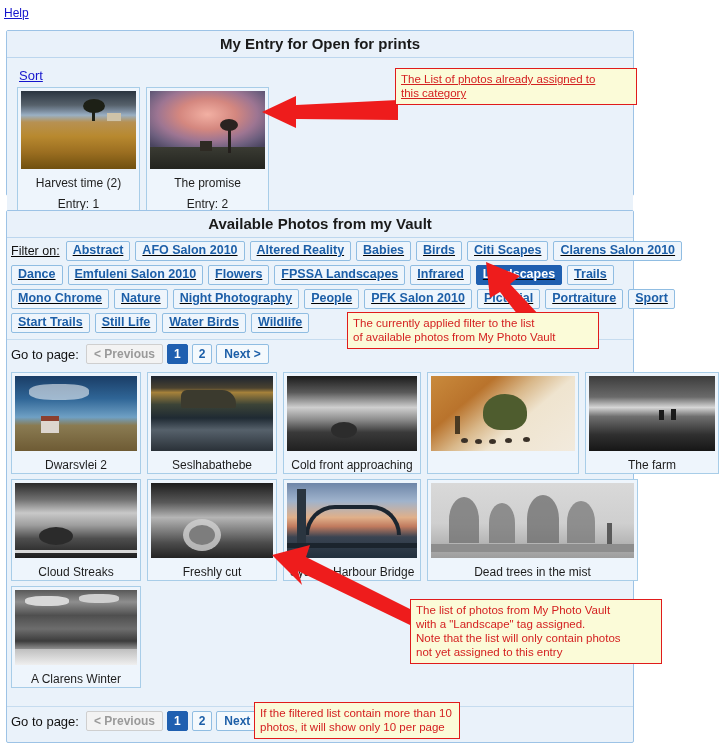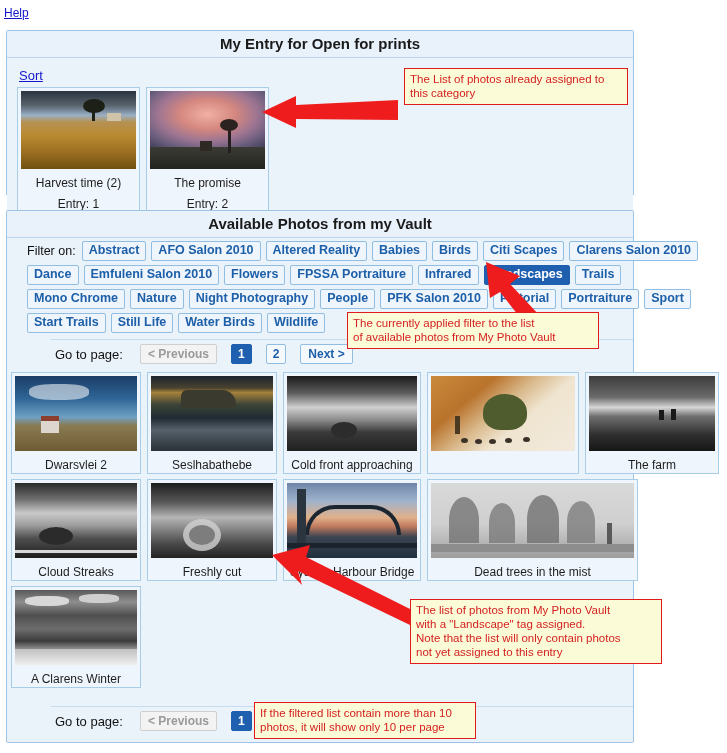--- a/index.html
+++ b/index.html
@@ -58,41 +58,40 @@
     cursor: pointer;
   }
   .photo-card .thumb { display: block; border: 0; }
   .photo-card .cap {
     font-size: 12px; color: #1d1d1d; text-align: center;
     line-height: 14px; padding-top: 7px; white-space: nowrap;
   }
 
   
   #vault-panel { top: 210px; height: 533px; }
-  .filter-area { padding: 3px 4px 2px 20px; }
+  .filter-area { padding: 3px 4px 2px 4px; text-decoration: underline; }
   .filter-row {
     display: flex; align-items: center; gap: 5px;
     margin-bottom: 4px; flex-wrap: nowrap;
   }
   .filter-label { font-size: 12.5px; color: #111; white-space: nowrap; padding-right: 1px; }
   .tag {
     font-size: 12.5px; font-weight: bold; color: #1d5fa8;
     border: 1px solid #90bde2; background: #eef5fc;
     padding: 1px 6px 2px 6px; border-radius: 2px;
     white-space: nowrap; cursor: pointer; line-height: 15px;
   }
   .tag.selected {
     background: #1f5fb0; color: #ffffff; border-color: #1f5fb0;
   }
 
   .pager-row {
-    display: flex; align-items: center; gap: 14px;
+    display: flex; align-items: center; gap: 4px;
     padding: 4px 0 5px 4px;
     border-top: 1px solid #c6dcef;
-    margin-left: 44px;
   }
   .pager-label { font-size: 13px; color: #111; margin-right: 3px; }
   .pg {
     font-size: 12px; font-weight: bold;
     border: 1px solid #90bde2; background: #f4f9fd; color: #1d5fa8;
     padding: 2px 7px; border-radius: 2px; cursor: pointer; line-height: 14px;
   }
   .pg.disabled { color: #9a9a9a; border-color: #cfcfcf; background: #f3f3f3; cursor: default; }
   .pg.current { background: #1f5fb0; color: #fff; border-color: #1f5fb0; }
   .pg.num { padding: 2px 6px; }
@@ -171,21 +170,21 @@
         <span class="tag">Altered Reality</span>
         <span class="tag">Babies</span>
         <span class="tag">Birds</span>
         <span class="tag">Citi Scapes</span>
         <span class="tag">Clarens Salon 2010</span>
       </div>
       <div class="filter-row">
         <span class="tag">Dance</span>
         <span class="tag">Emfuleni Salon 2010</span>
         <span class="tag">Flowers</span>
-        <span class="tag">FPSSA Portraiture</span>
+        <span class="tag">FPSSA Landscapes</span>
         <span class="tag">Infrared</span>
         <span class="tag selected">Landscapes</span>
         <span class="tag">Trails</span>
       </div>
       <div class="filter-row">
         <span class="tag">Mono Chrome</span>
         <span class="tag">Nature</span>
         <span class="tag">Night Photography</span>
         <span class="tag">People</span>
         <span class="tag">PFK Salon 2010</span>
@@ -304,21 +303,21 @@
     <div class="pager-row" style="margin-top:18px;">
       <span class="pager-label">Go to page:</span>
       <span class="pg disabled">&lt; Previous</span>
       <span class="pg num current">1</span>
       <span class="pg num">2</span>
       <span class="pg">Next &gt;</span>
     </div>
 
   </div>
 
-  <div class="callout" style="left:404px; top:68px; width:224px;">The List of photos already assigned to
+  <div class="callout" style="left:395px; top:68px; width:242px;text-decoration:underline;">The List of photos already assigned to
 this category</div>
 
   <svg class="arrow" style="left:262px; top:92px;" width="136" height="40" viewBox="0 0 136 40">
     <polygon points="0,20 34,4 34,13 136,8 136,28 34,27 34,36" fill="#ee1c1c"></polygon>
   </svg>
 
   <div class="callout" style="left:347px; top:312px; width:252px;">The currently applied filter to the list
 of available photos from My Photo Vault</div>
 
   <svg class="arrow" style="left:474px; top:262px;" width="66" height="58" viewBox="0 0 66 58">
@@ -327,16 +326,16 @@
 
   <div class="callout" style="left:410px; top:599px; width:252px;">The list of photos from My Photo Vault
 with a "Landscape" tag assigned.
 Note that the list will only contain photos
 not yet assigned to this entry</div>
 
   <svg class="arrow" style="left:272px; top:541px;" width="146" height="84" viewBox="0 0 146 84">
     <polygon points="0,14 38,4 34,16 146,72 138,84 26,30 30,44" fill="#ee1c1c"></polygon>
   </svg>
 
-  <div class="callout" style="left:254px; top:702px; width:222px;">If the filtered list contain more than 10
+  <div class="callout" style="left:254px; top:702px; width:206px;">If the filtered list contain more than 10
 photos, it will show only 10 per page</div>
 
 </div>
 
 </body></html>

